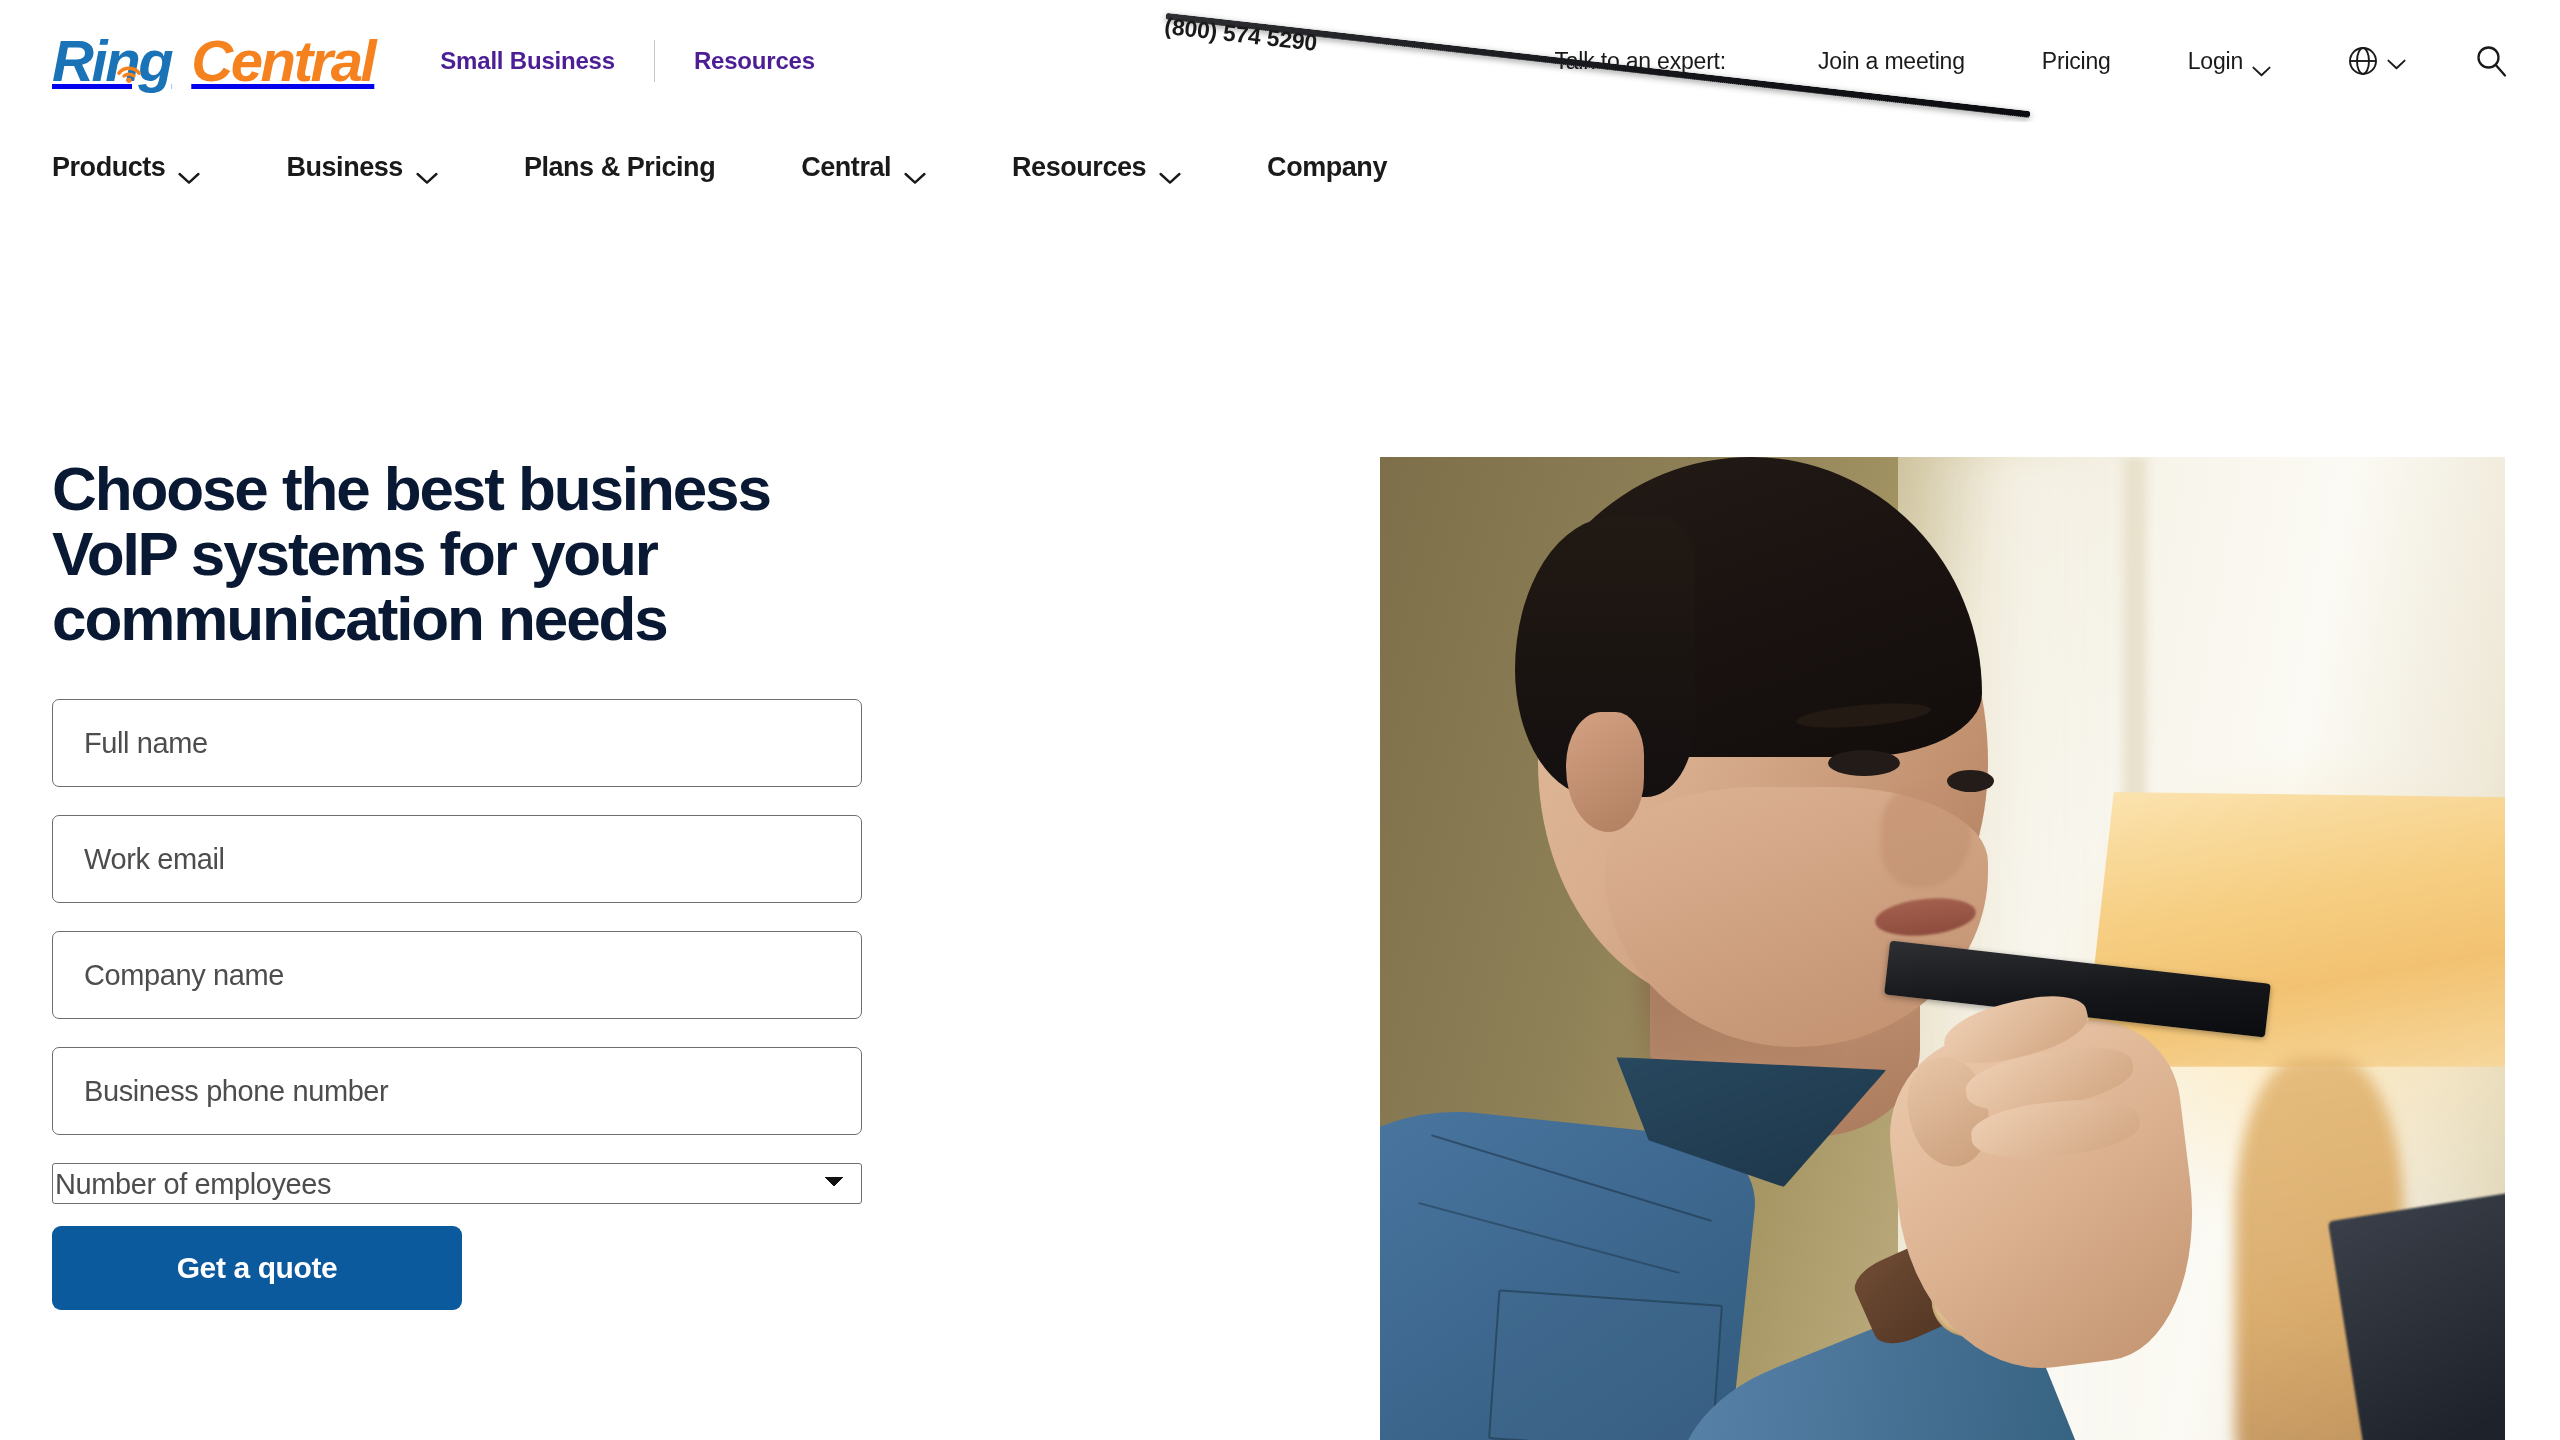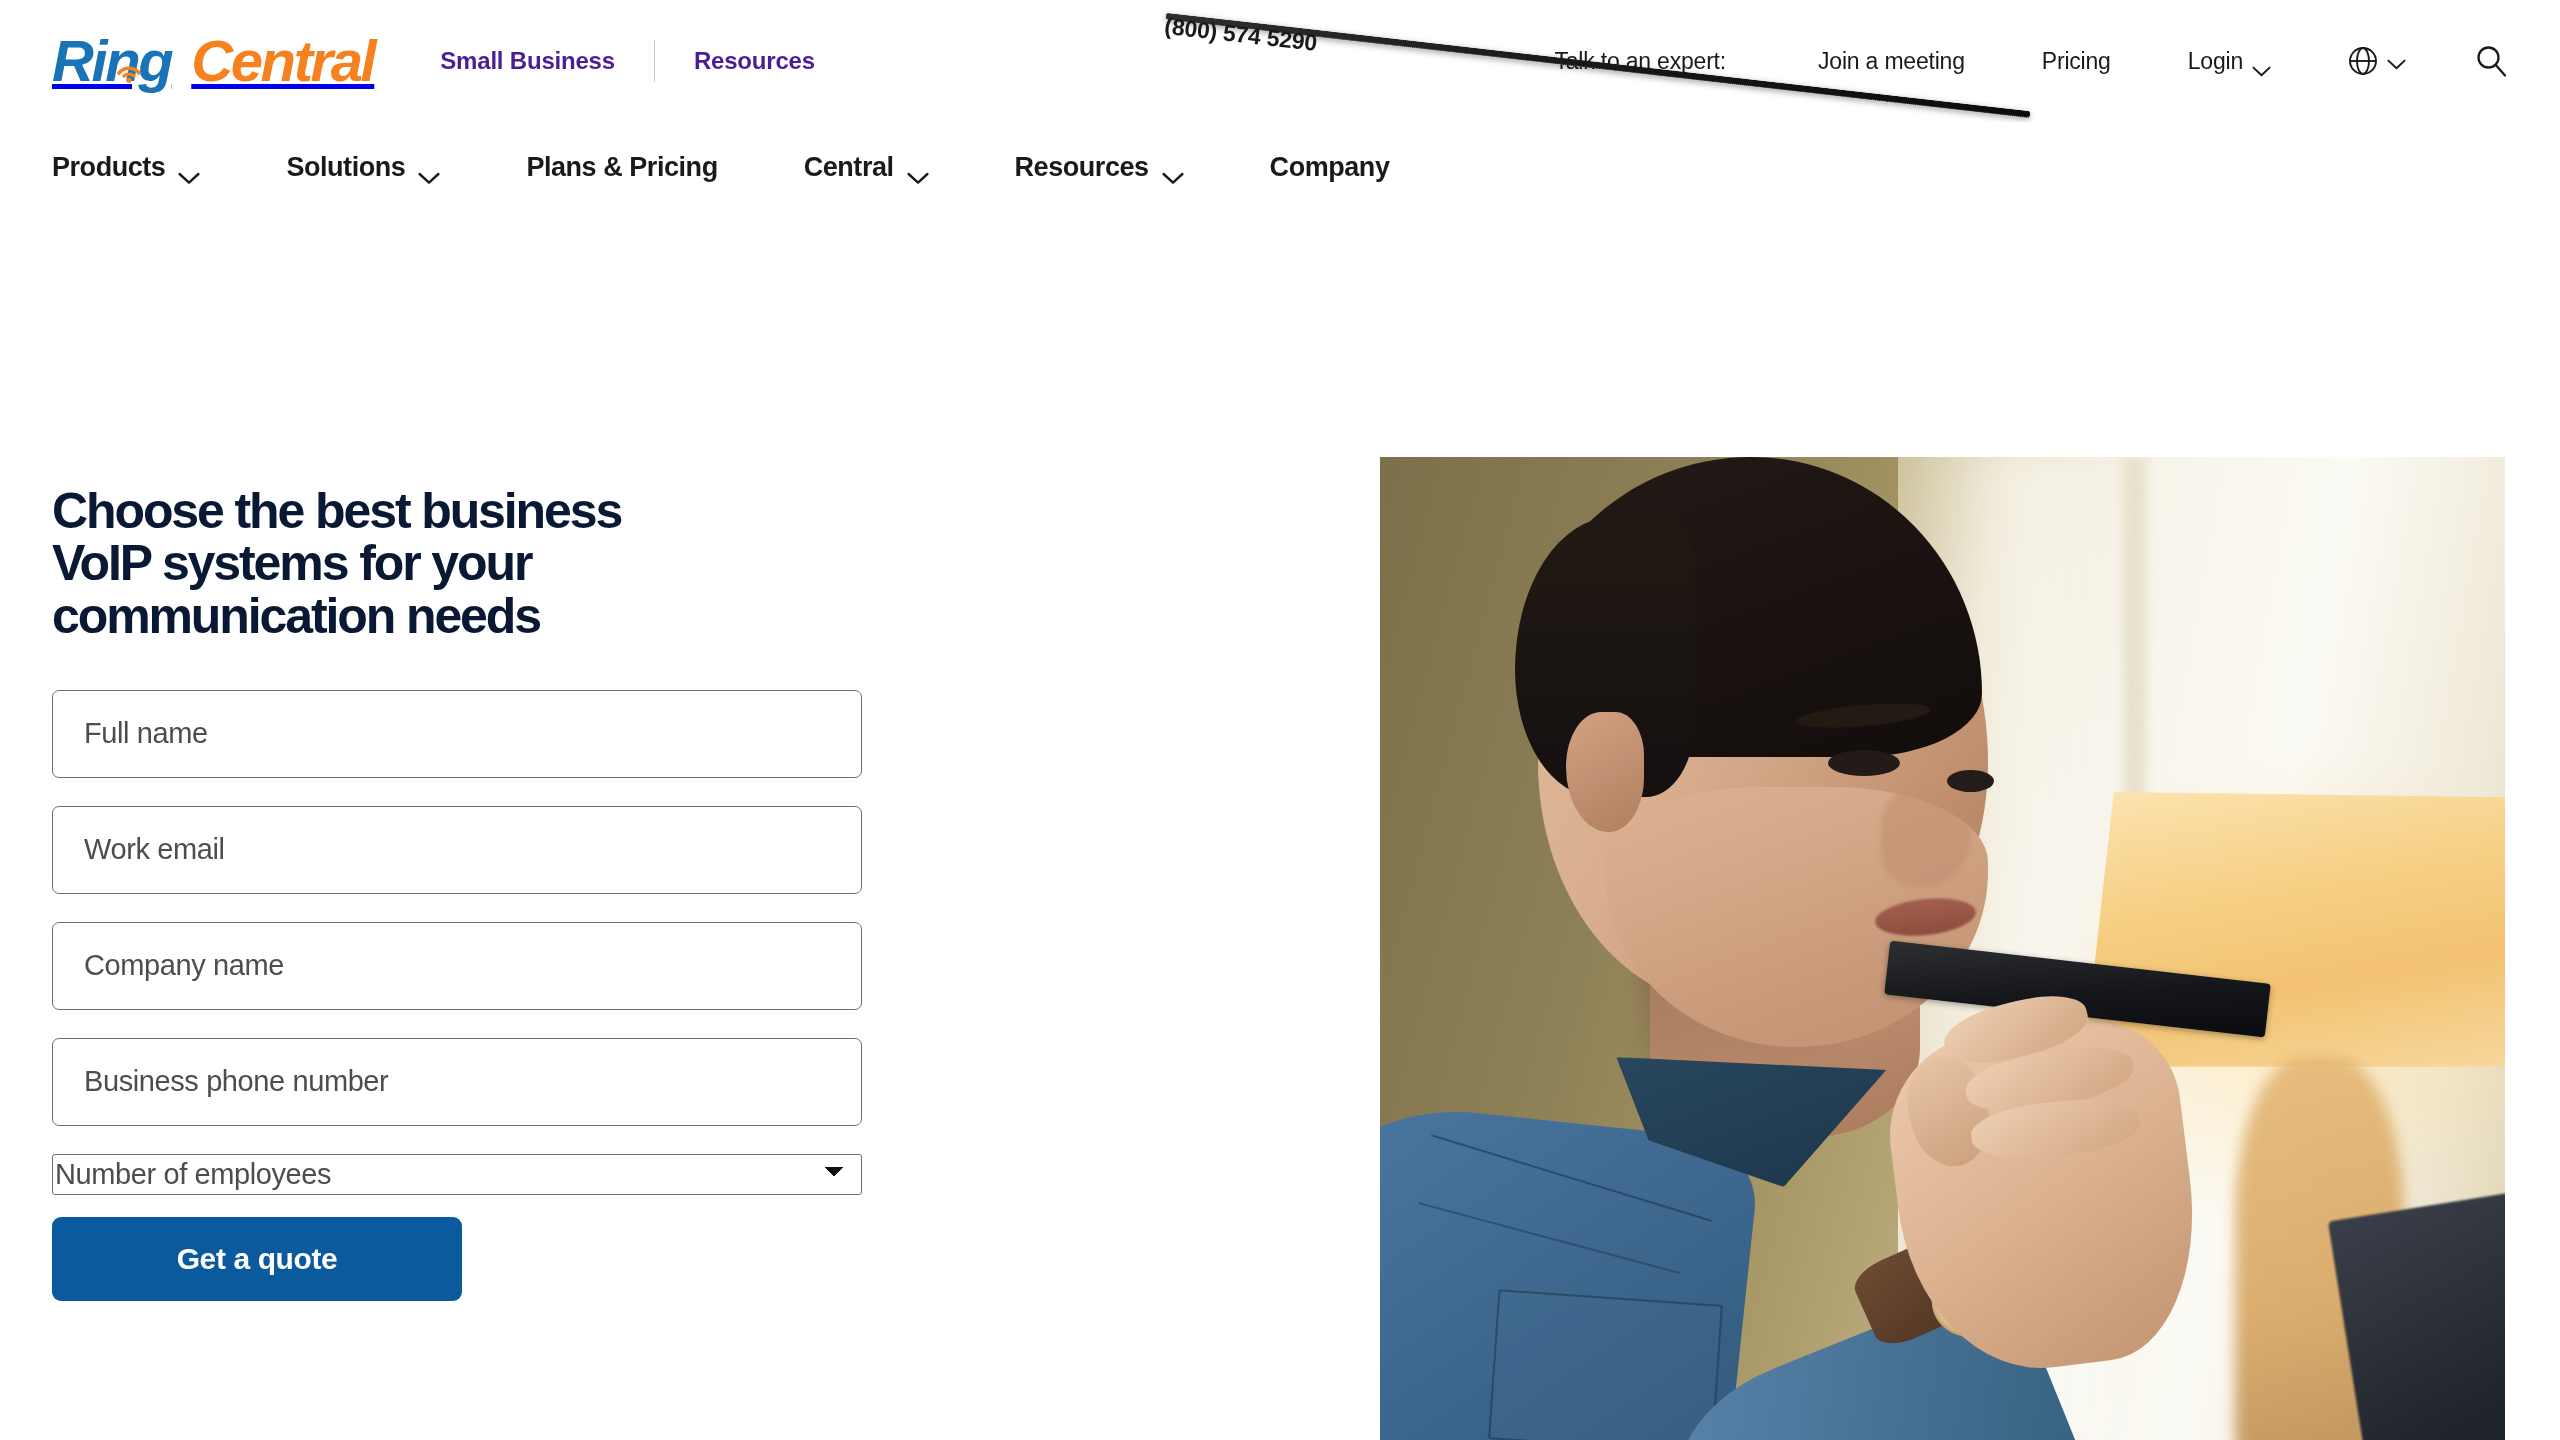--- a/index.html
+++ b/index.html
@@ -174,28 +174,27 @@
   }
 
   .hero-left {
     position: absolute;
     left: 52px;
     top: 245px;
     width: 1060px;
   }
 
   .hero-title {
-    font-size: 50px;
+    font-size: 62px;
     line-height: 1.045;
     font-weight: 800;
     letter-spacing: -2.1px;
     color: #0a1933;
     margin-bottom: 48px;
     white-space: pre-line;
-    margin-top: 28px;
   }
 
   .form { width: 810px; }
 
   .field {
     width: 810px;
     height: 88px;
     border: 1.6px solid #6e6e6e;
     border-radius: 7px;
     background: #ffffff;
@@ -669,21 +668,21 @@
     <a class="nav-item" href="#">
       <span>Products</span>
       <span class="chev">
         <svg viewBox="0 0 22 13" width="22" height="13" aria-hidden="true">
             <path d="M1.6 2 L11 10.6 L20.4 2" stroke="#1a1a1a" stroke-width="2.4" fill="none" stroke-linecap="round" stroke-linejoin="round"></path>
           </svg>
       </span>
     </a>
 
     <a class="nav-item" href="#">
-      <span>Solutions</span>
+      <span>Business</span>
       <span class="chev">
         <svg viewBox="0 0 22 13" width="22" height="13" aria-hidden="true">
             <path d="M1.6 2 L11 10.6 L20.4 2" stroke="#1a1a1a" stroke-width="2.4" fill="none" stroke-linecap="round" stroke-linejoin="round"></path>
           </svg>
       </span>
     </a>
 
     <a class="nav-item" href="#">
       <span>Plans &amp; Pricing</span>
     </a>

